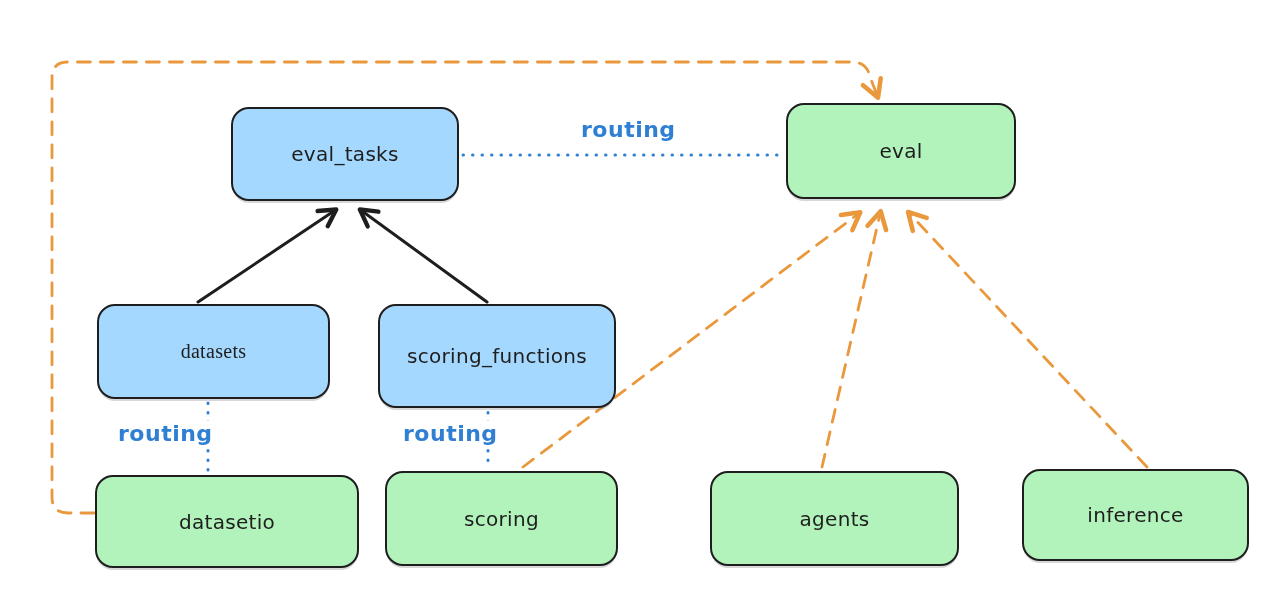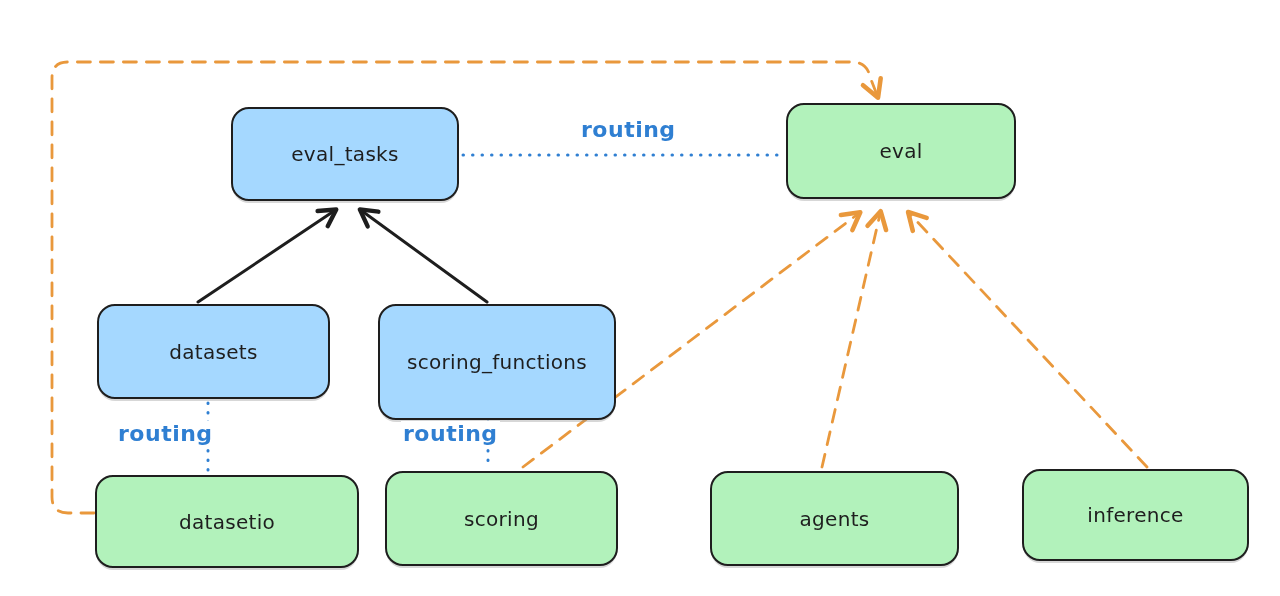--- a/index.html
+++ b/index.html
@@ -27,22 +27,22 @@
     letter-spacing: 0.3px;
     color: #1e1e1e;
     box-shadow: 0 3px 0 -1px rgba(140,140,140,0.35);
     box-sizing: border-box;
   }
   .node.blue  { background: #a5d8ff; }
   .node.green { background: #b2f2bb; }
 
   .node.eval_tasks        { left: 231px; top: 107px; width: 228px; height: 94px; }
   .node.eval              { left: 786px; top: 103px; width: 230px; height: 96px; }
-  .node.datasets          { left:  97px; top: 304px; width: 233px; height: 95px; }
-  .node.scoring_functions { left: 378px; top: 304px; width: 238px; height: 116px; }
+  .node.datasets          { left:  97px; top: 304px; width: 233px; height: 95px; font-family: Liberation Serif, serif; }
+  .node.scoring_functions { left: 378px; top: 304px; width: 238px; height: 104px; }
   .node.datasetio         { left:  95px; top: 475px; width: 264px; height: 93px; }
   .node.scoring           { left: 385px; top: 471px; width: 233px; height: 95px; }
   .node.agents            { left: 710px; top: 471px; width: 249px; height: 95px; }
   .node.inference         { left: 1022px; top: 469px; width: 227px; height: 92px; }
 
   .edge-label {
     position: absolute;
     color: #2f7fd2;
     font-size: 22px;
     font-weight: bold;

